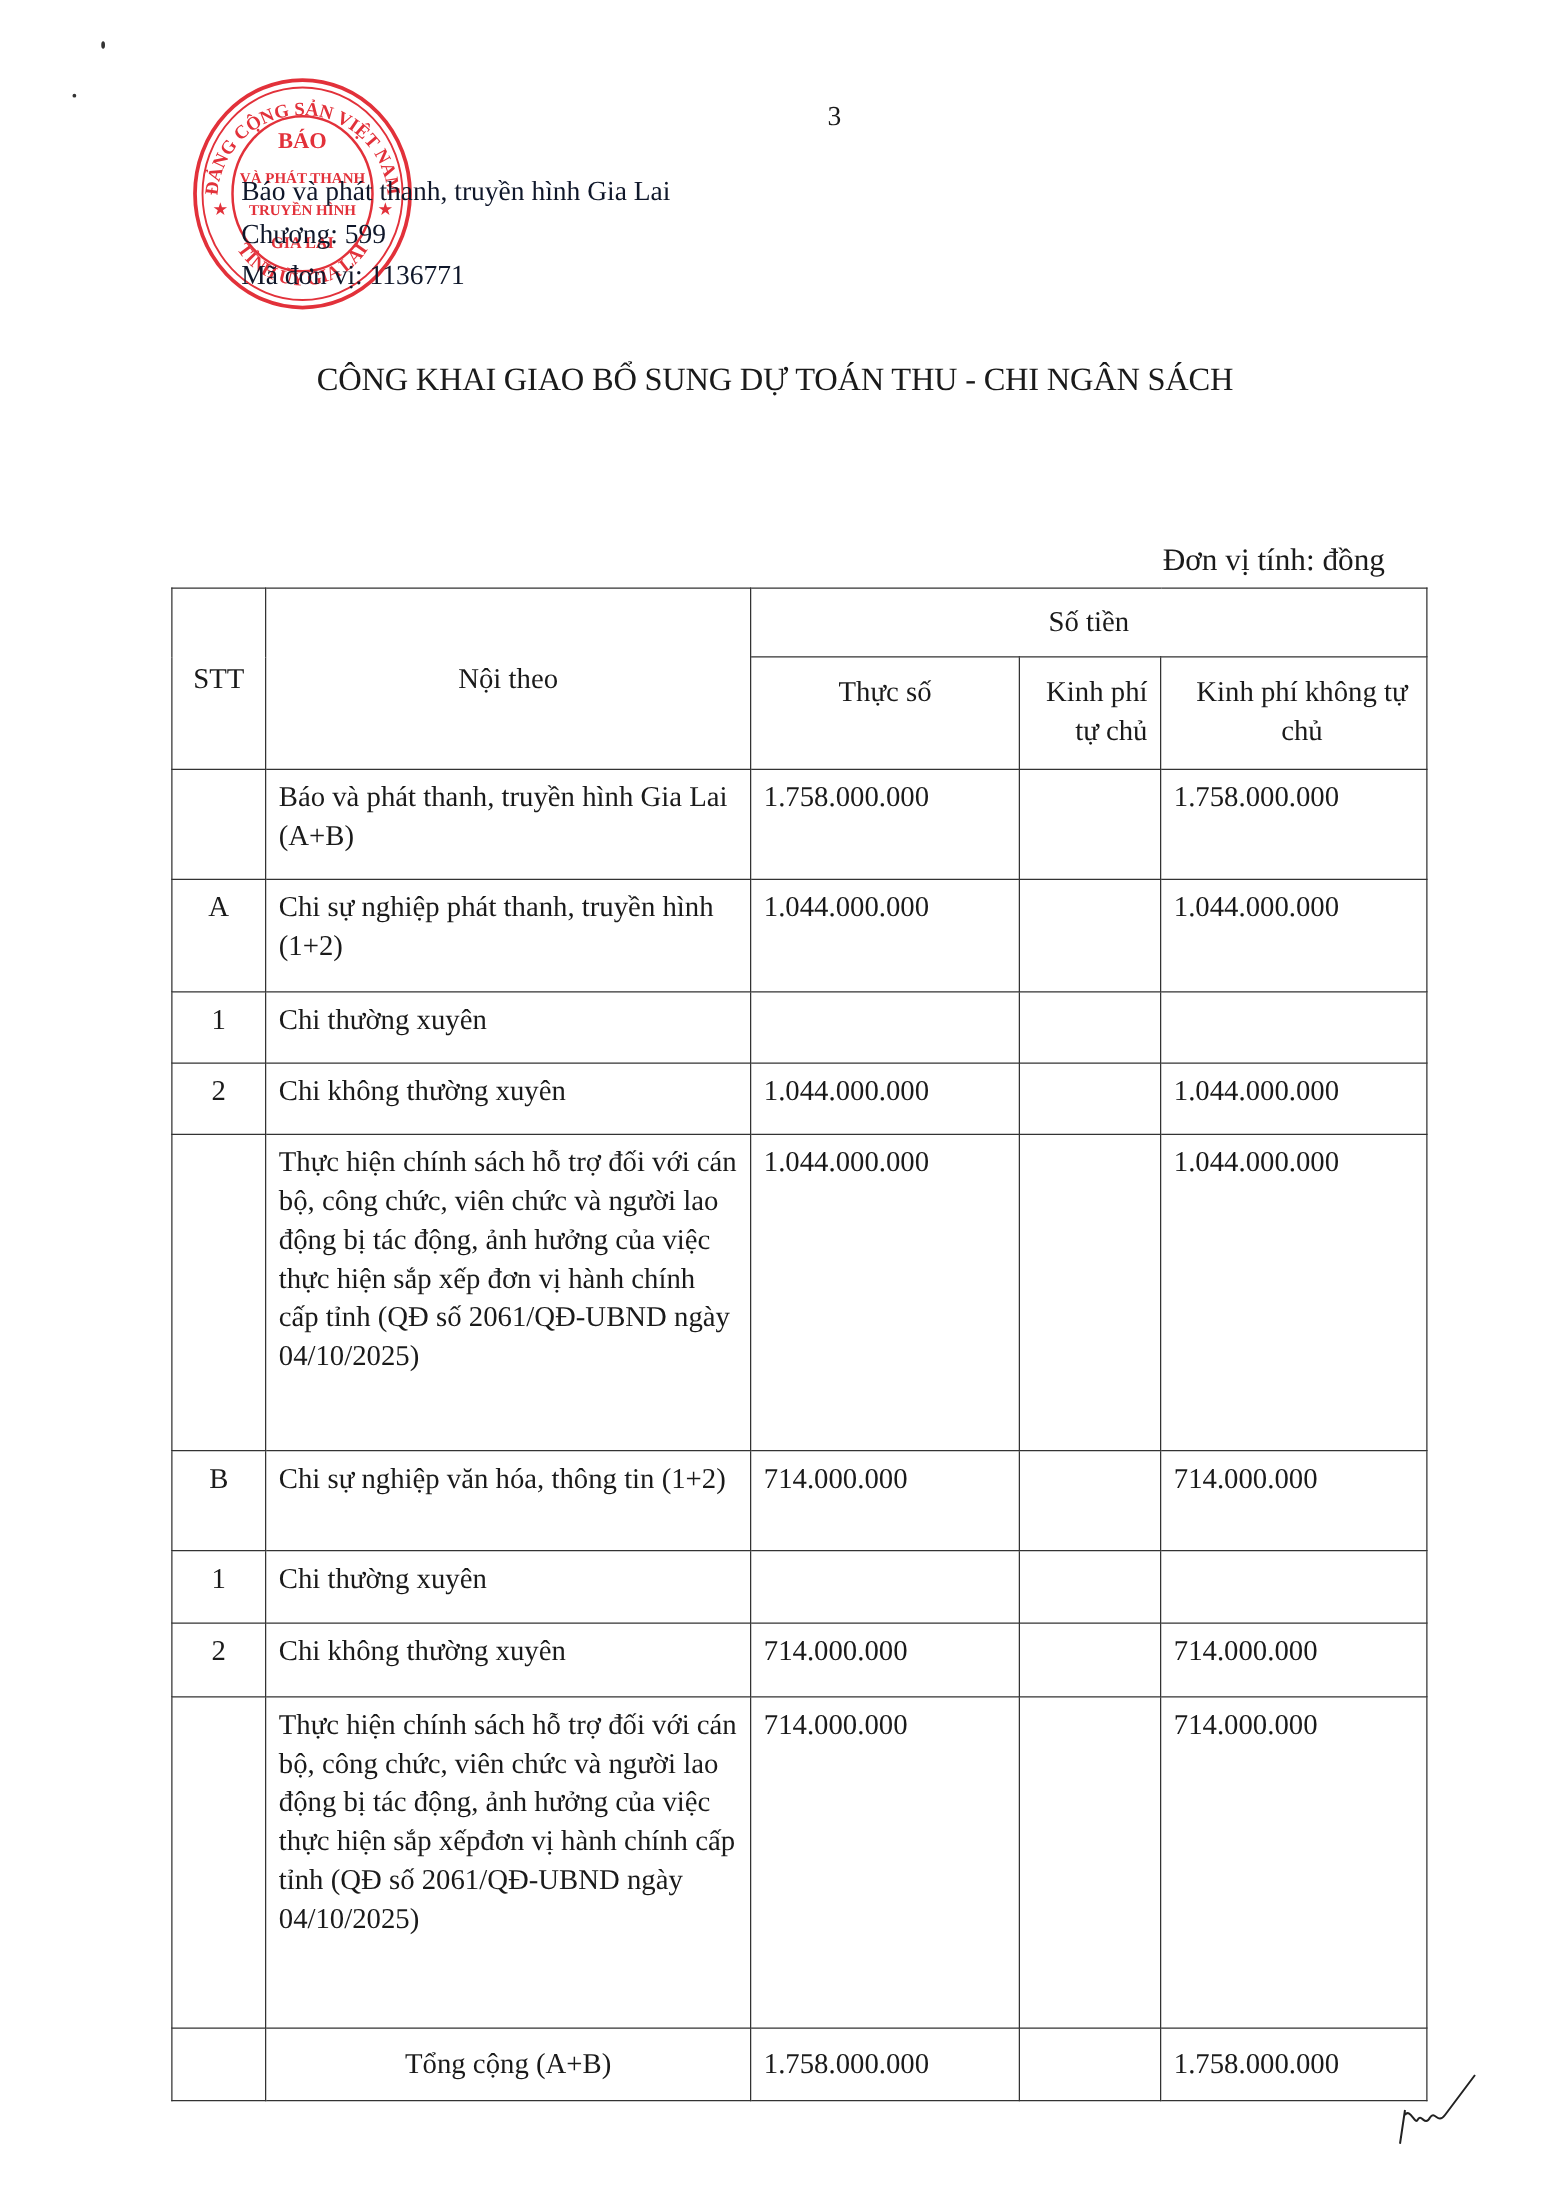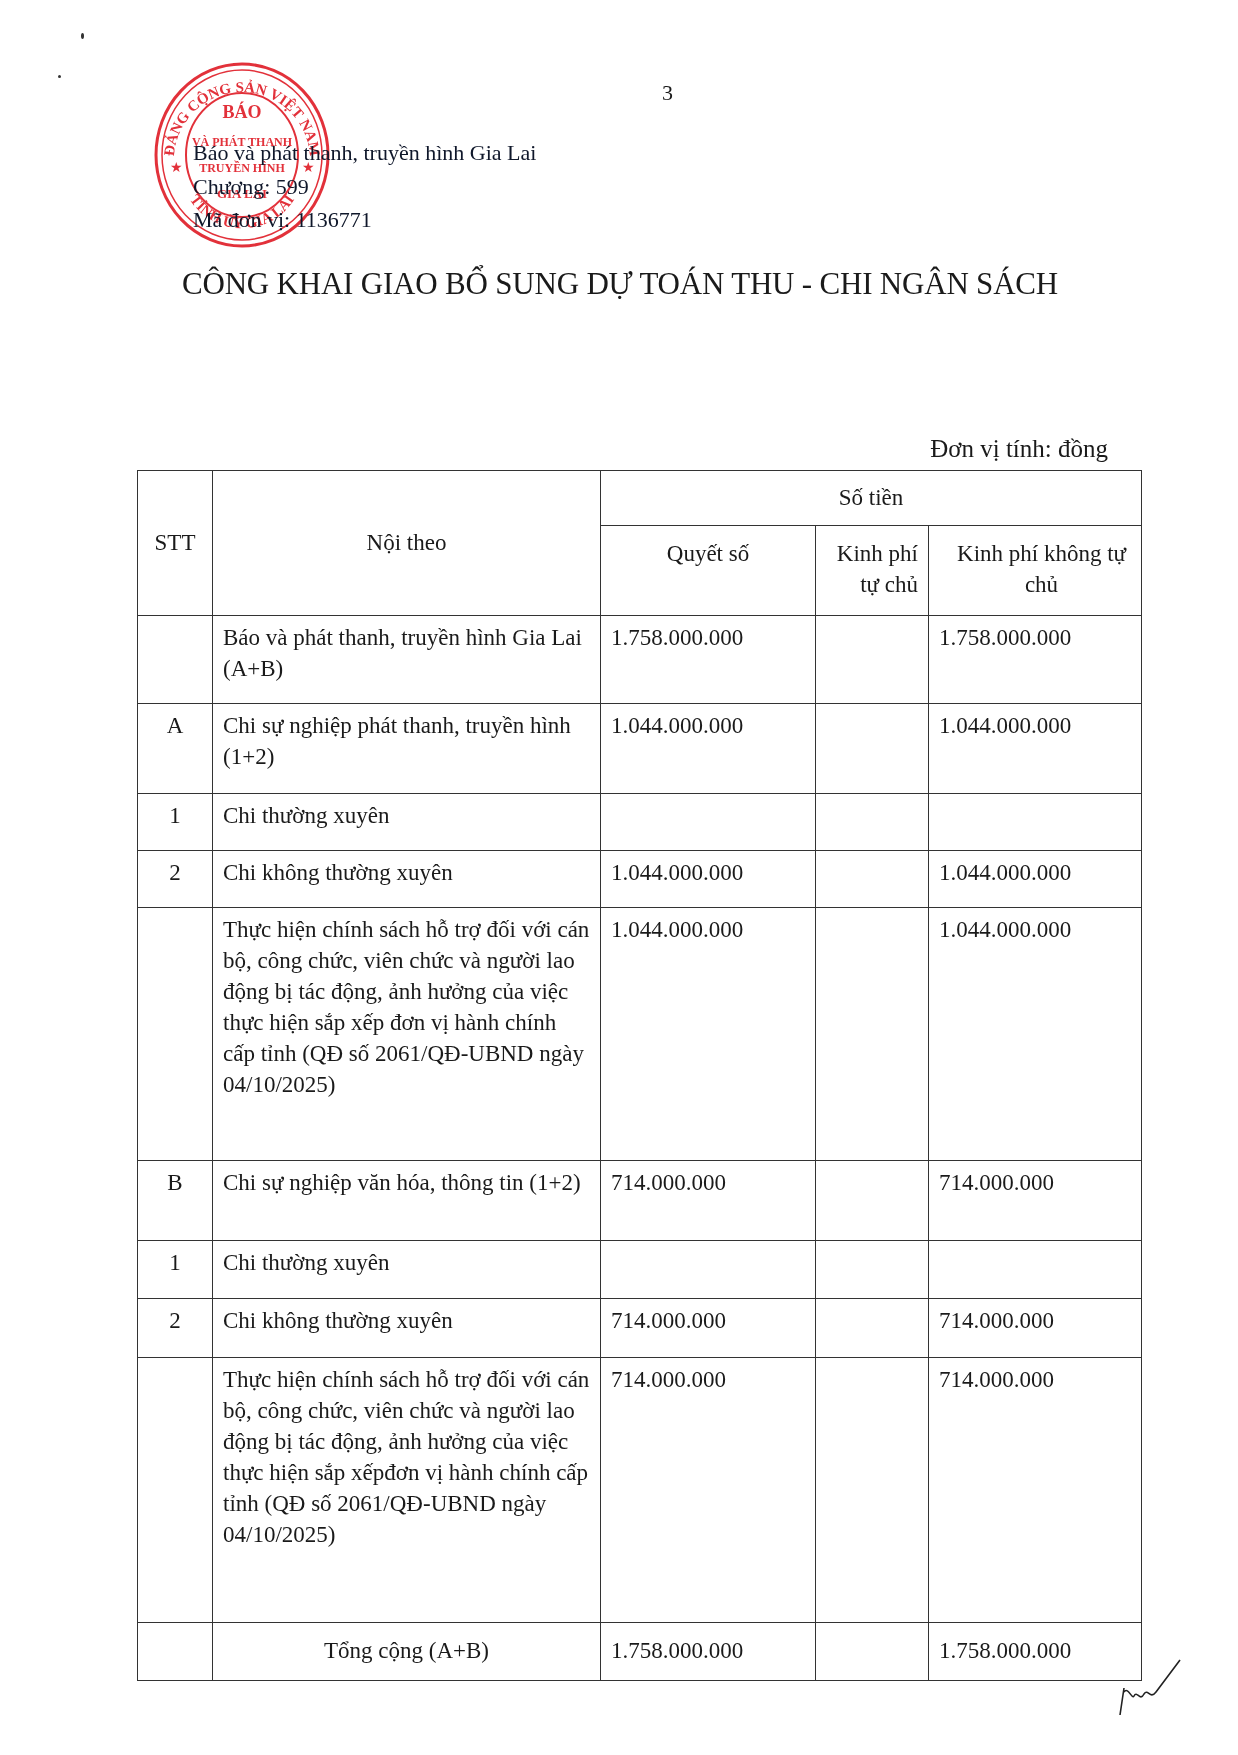--- a/index.html
+++ b/index.html
@@ -8,21 +8,21 @@
     background: #ffffff; color: #1a1a1a;
     font-family: "Liberation Serif", "DejaVu Serif", serif;
   }
   .abs { position: absolute; }
   #page-number { left: 662px; top: 80px; font-size: 22px; }
   .hdr-line { left: 193px; font-size: 22px; line-height: 30px; color: #0f172a; white-space: nowrap; }
   #org-name { top: 138px; }
   #chapter { top: 172px; }
   #unit-code { top: 205px; }
   #title-block { left: 180px; top: 268px; width: 880px; text-align: center; }
-  #doc-title { font-size: 31px; line-height: 31px; letter-spacing: -0.2px; }
+  #doc-title { font-size: 26px; line-height: 31px; letter-spacing: -0.2px; margin-top: 20px; }
   #doc-year { font-size: 25px; line-height: 31px; }
   #doc-subtitle { font-style: italic; font-size: 24.5px; line-height: 34px; margin-top: 2px; padding: 0 40px; }
   #unit-label { right: 130px; top: 435px; font-size: 25px; }
 
   #budget-table {
     position: absolute; left: 137px; top: 470px; width: 1004px;
     border-collapse: collapse; table-layout: fixed;
     font-size: 23px; line-height: 31px;
   }
   #budget-table td, #budget-table th {
@@ -86,21 +86,21 @@
     <col style="width:113px">
     <col style="width:213px">
   </colgroup>
   <thead>
     <tr style="height:55px">
       <th rowspan="2">STT</th>
       <th rowspan="2">Nội theo</th>
       <th colspan="3">Số tiền</th>
     </tr>
     <tr style="height:90px">
-      <th style="vertical-align:top;padding-top:12px;">Quyết số</th>
+      <th style="vertical-align:top;padding-top:12px;">Thực số</th>
       <th style="text-align:right;vertical-align:top;padding-top:12px;">Kinh phí tự chủ</th>
       <th style="vertical-align:top;padding-top:12px;padding-left:23px;">Kinh phí không tự chủ</th>
     </tr>
   </thead>
   <tbody id="table-body">
       <tr style="height: 88px;">
         <td class="c-stt"></td>
         <td class="">Báo và phát thanh, truyền hình Gia Lai (A+B)</td>
         <td class="c-num">1.758.000.000</td>
         <td class="c-num"></td>

